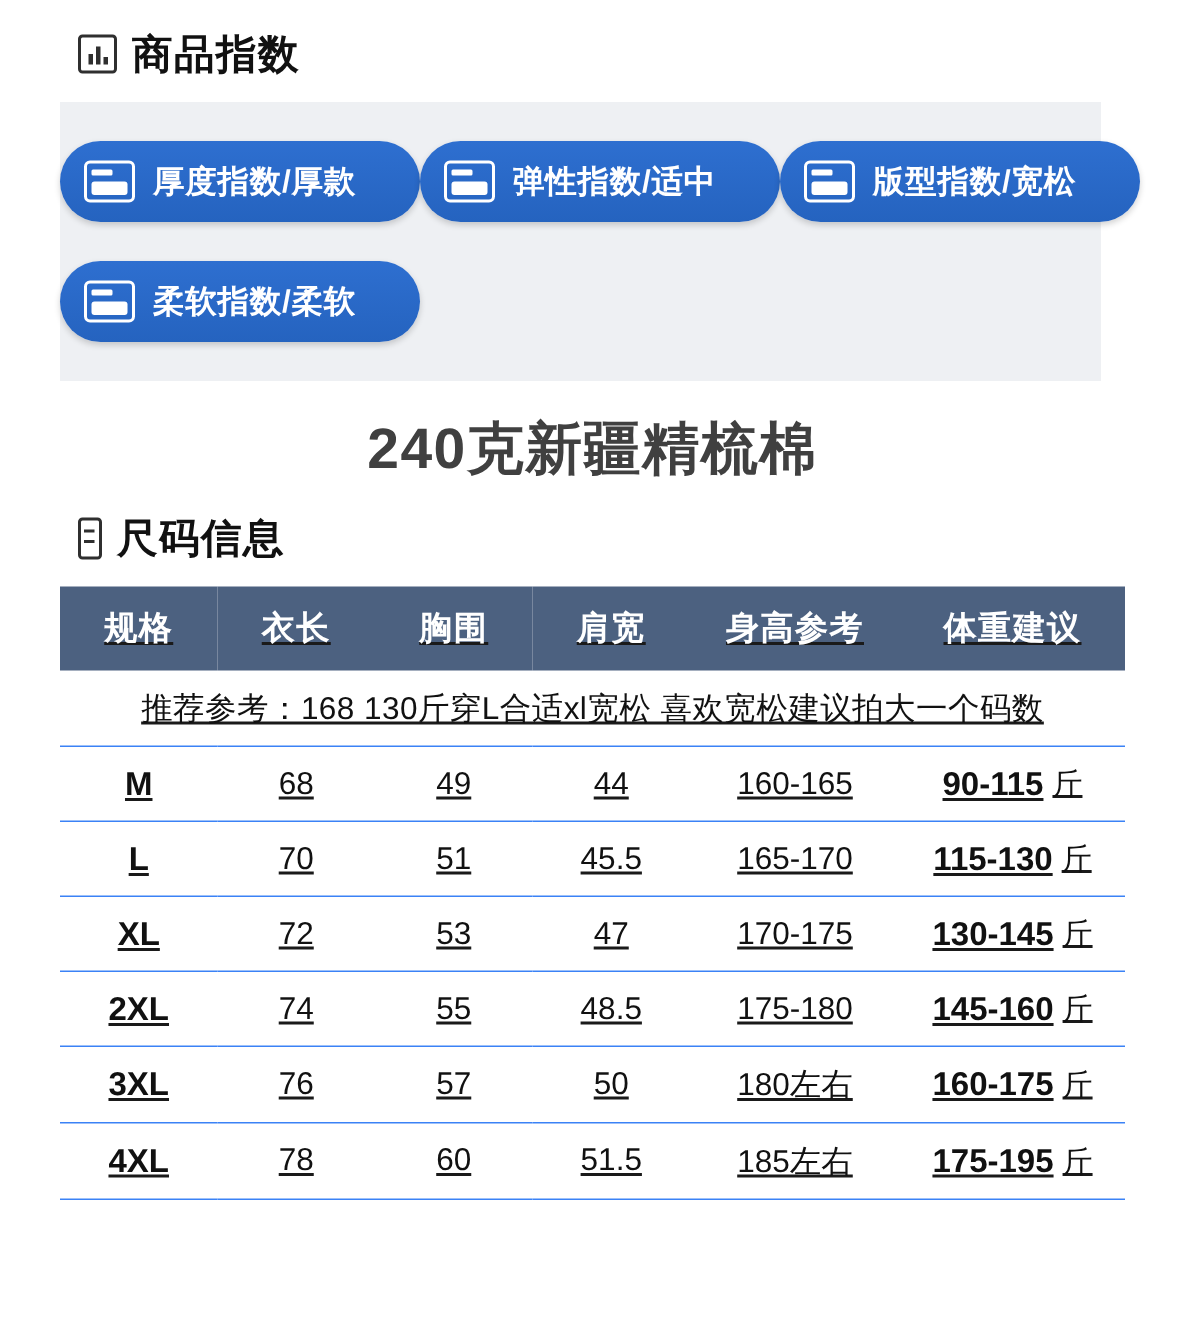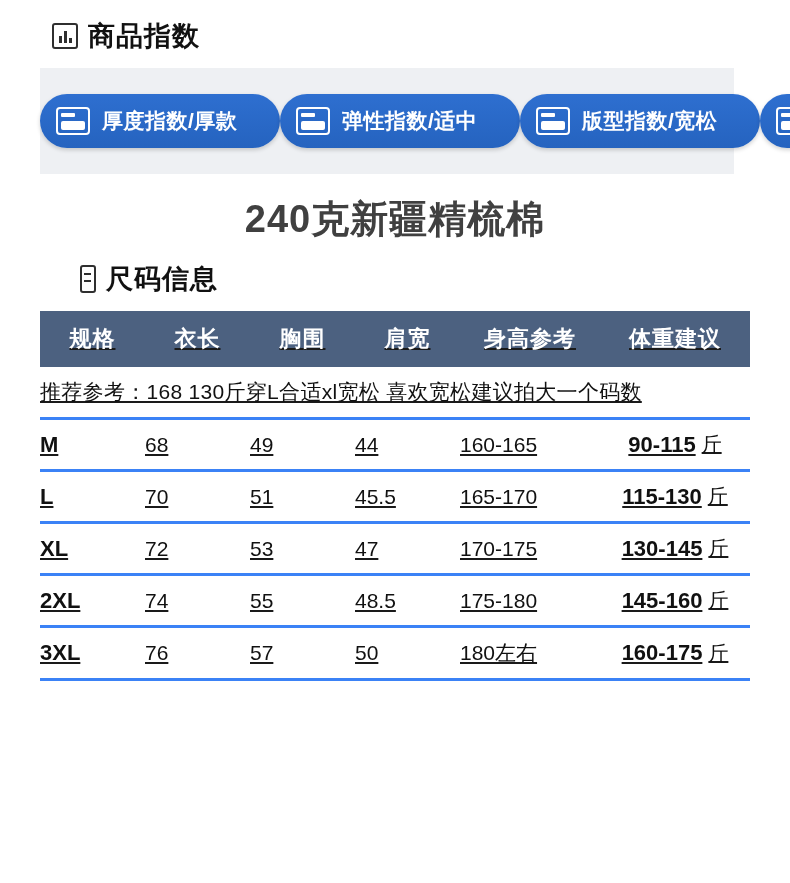--- a/index.html
+++ b/index.html
@@ -49,21 +49,21 @@
     letter-spacing: 1px;
     color: #111;
   }
 
   
   .index-panel {
     margin: 14px 56px 0 40px;
     background: #eef0f3;
     padding: 26px 0 26px 0;
     display: grid;
-    grid-template-columns: 1fr 1fr 1fr 1fr;
+    grid-template-columns: 1fr 1fr 1fr;
     row-gap: 26px;
     justify-items: center;
   }
   .pill {
     width: 240px;
     height: 54px;
     border-radius: 28px;
     background: linear-gradient(180deg, #2e6fd0 0%, #2563bf 100%);
     display: flex;
     align-items: center;
@@ -118,21 +118,20 @@
     margin-top: 20px;
     color: #404040;
   }
 
   
   .size-head {
     display: flex;
     align-items: flex-start;
     gap: 10px;
     padding: 16px 16px 0 52px;
-    margin-left: 28px;
   }
   .size-head-icon {
     width: 16px;
     height: 28px;
     border: 2px solid #2f2f2f;
     border-radius: 3px;
     position: relative;
     box-sizing: border-box;
     align-self: center;
   }
@@ -180,24 +179,25 @@
   }
   .note-row td {
     font-size: 21px;
     padding: 12px 0 12px 12px;
     color: #111;
     border-bottom: 1px solid #d8d8d8;
     letter-spacing: 0.3px;
     font-weight: 500;
   }
   table.size-table tbody td {
+    text-align: center;
     font-size: 21px;
     padding: 11px 0;
     color: #111;
-    border-bottom: 3px solid #3b82f6;
+    border-bottom: 1px solid #3b82f6;
   }
   table.size-table tbody td.spec {
     font-weight: bold;
     font-size: 22px;
   }
   td.weight-cell {
     position: relative;
   }
   td.weight-cell .wrapper {
     display: flex;
@@ -346,15 +346,28 @@
         <td>50</td>
         <td>180左右</td>
         <td class="weight-cell">
           <span class="wrapper">
             <span class="val">160-175</span>
             <span class="unit">斤</span>
           </span>
         </td>
       </tr>
 
+      <tr>
+        <td class="spec">4XL</td>
+        <td>78</td>
+        <td>60</td>
+        <td>51.5</td>
+        <td>185左右</td>
+        <td class="weight-cell">
+          <span class="wrapper">
+            <span class="val">175-195</span>
+            <span class="unit">斤</span>
+          </span>
+        </td>
+      </tr>
     </tbody>
   </table>
 </div>
 
 </body></html>

